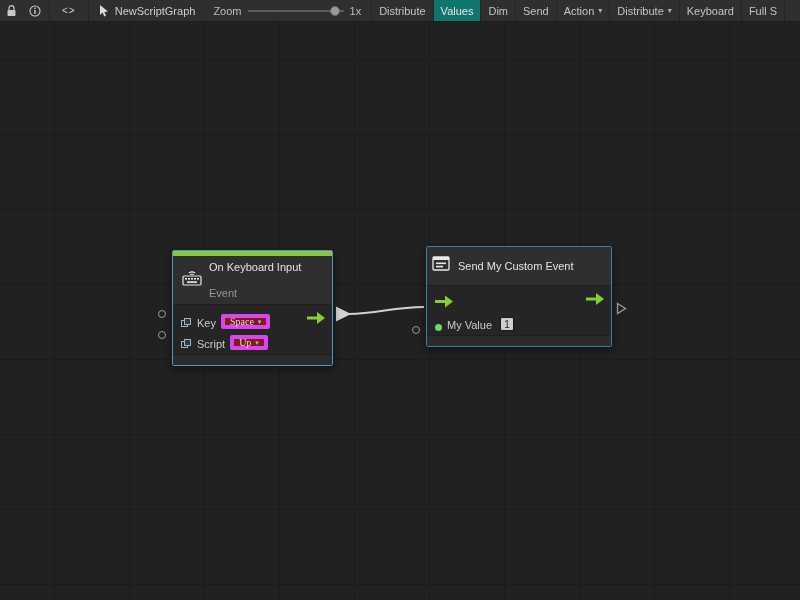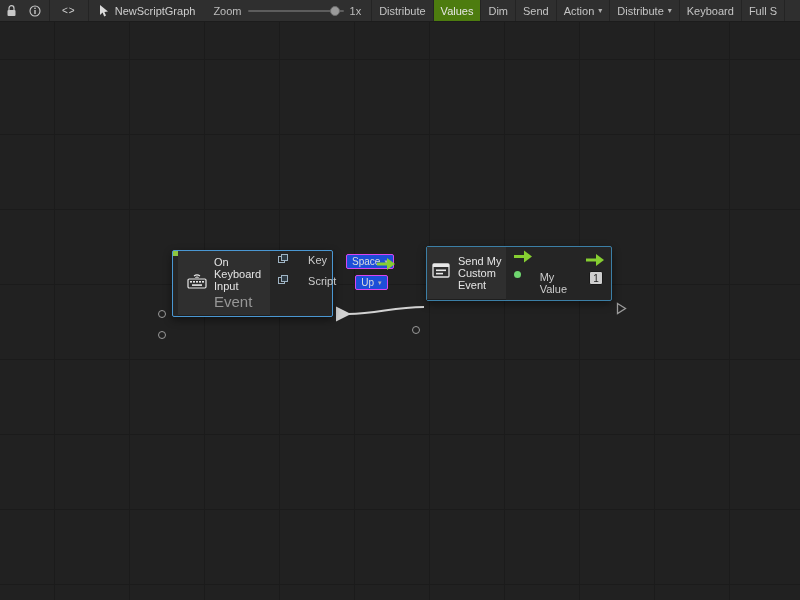--- a/index.html
+++ b/index.html
@@ -47,55 +47,55 @@
   .slider .track { width:100%; height:2px; background:#5d5d5d; border-radius:1px; }
   .slider .knob {
     position:absolute; right:4px; top:1px; width:10px; height:10px; border-radius:50%;
     background:#9a9a9a; border:1px solid #6b6b6b;
   }
   .tb-buttons { display:flex; align-items:stretch; margin-left:2px; border-left:1px solid #242424; }
   .tb-btn {
     display:flex; align-items:center; gap:4px; padding:0 7px; color:#c4c4c4;
     border-right:1px solid #242424; font-size:11px;
   }
-  .tb-btn.active { background:#4d7c0f; color:#e6e6e6;justify-content:flex-end; }
+  .tb-btn.active { background:#0f766e; color:#e6e6e6;justify-content:flex-end; }
   .tb-btn .caret { font-size:8px; color:#b0b0b0; }
 
   
   .canvas {
     position:relative; flex:1; background-color:#212121; overflow:hidden;
     background-image:
       linear-gradient(#1b1b1b 1px, transparent 1px),
       linear-gradient(90deg, #1b1b1b 1px, transparent 1px);
     background-size:75px 75px;
     background-position:54px 37px;
   }
   .wires { position:absolute; left:0; top:0; pointer-events:none; }
   .wires path, .wires polygon { pointer-events:auto; }
 
   .node {
     position:absolute; background:#252525; border:1px solid #4a97d2; border-radius:2px;
-    box-shadow:0 3px 8px rgba(0,0,0,.45); display:flex; 
+    box-shadow:0 3px 8px rgba(0,0,0,.45); display:flex; flex-direction:column;
   }
   .node-accent { height:5px; background:#8cc63f; flex:0 0 5px; }
   .node-header {
     background:#2f2f2f; display:flex; align-items:center; gap:7px; padding:5px 9px;
     border-bottom:1px solid #1e1e1e;
   }
   .node-title { font-size:11px; color:#e4e4e4; }
-  .node-subtitle { font-size:15px; color:#979797; margin-top:1px; }
+  .node-subtitle { font-size:11px; color:#979797; margin-top:14px; }
   .node-body { padding:3px 0 2px; }
   .port-row {
-    position:relative; height:21px; display:flex; align-items:flex-start; gap:19px; padding:0 8px;
+    position:relative; height:21px; display:flex; align-items:flex-end; gap:5px; padding:0 8px;
     font-size:11px; color:#cccccc;
   }
   .dropdown {
     display:inline-flex; align-items:center; gap:4px; height:15px; padding:0 5px;
-    background:#1d4ed8; border:1px solid #d946ef; border-radius:2px;
-    font-size:10px; color:#dddddd;
+    background:#7f1d1d; border:4px solid #d946ef; border-radius:2px;
+    font-size:10px; color:#dddddd;font-family:Liberation Serif, serif;
   }
   .dropdown .caret { font-size:7px; color:#b5b5b5; }
   .row-right { position:absolute; right:7px; top:50%; transform:translateY(-50%); }
   .node-footer { height:11px; background:#2b2b2b; border-top:1px solid #1e1e1e; margin-top:2px; }
 
   .type-dot { width:7px; height:7px; border-radius:50%; background:#6fd66f; flex:0 0 7px; }
   .value-box {
     min-width:14px; height:14px; padding:0 2px; background:#cfcfcf; color:#1c1c1c;
     border:1px solid #191919; border-radius:2px; font-size:10px;
     display:inline-flex; align-items:center; justify-content:center; margin-left:3px;

